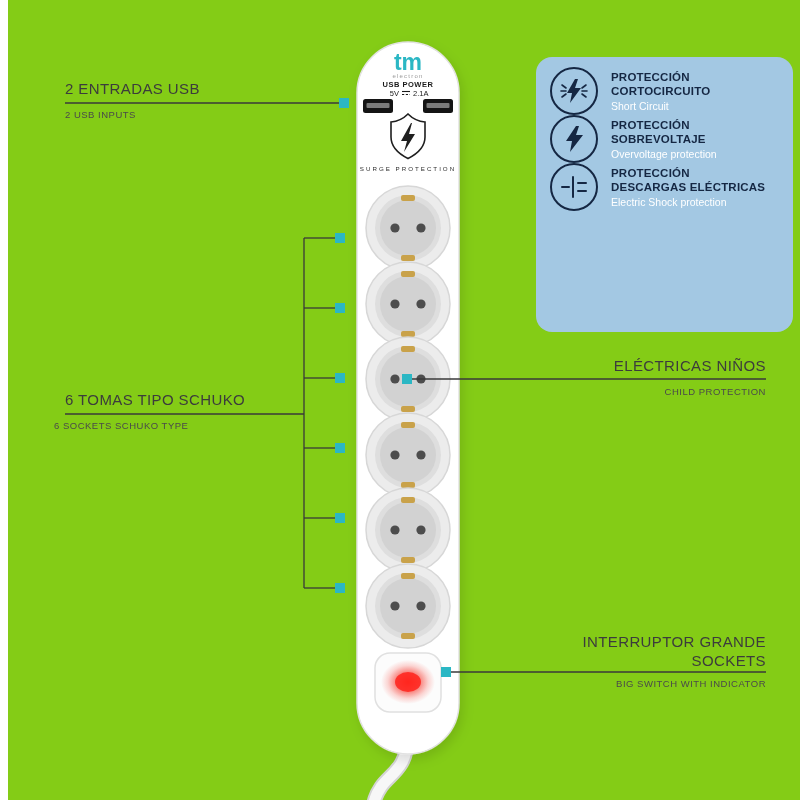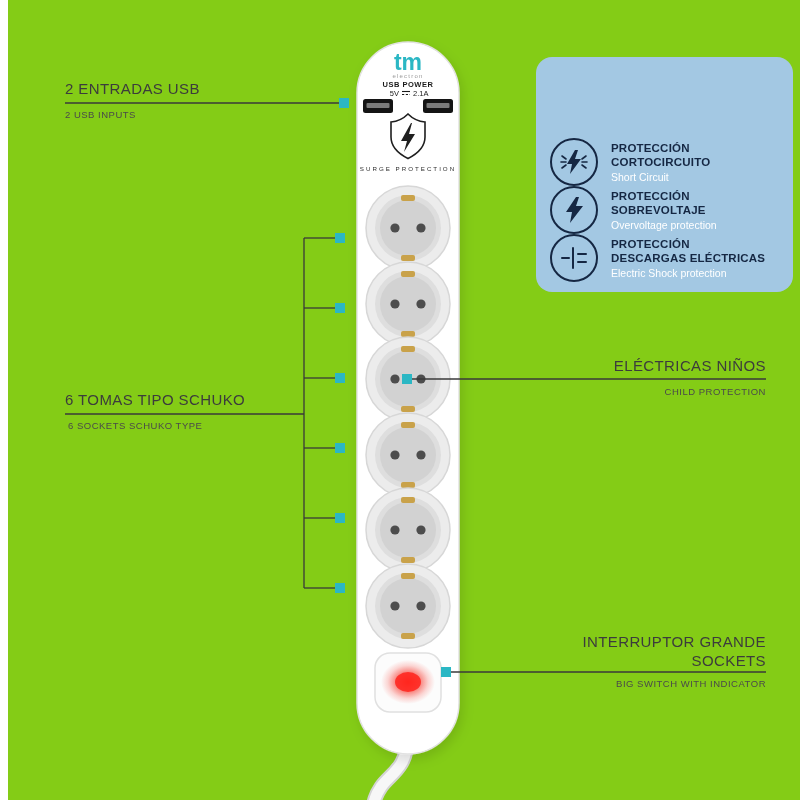--- a/index.html
+++ b/index.html
@@ -3,22 +3,22 @@
 <meta charset="utf-8">
 <style>
   * { margin:0; padding:0; box-sizing:border-box; }
   html,body { width:800px; height:800px; }
   body { font-family:"Liberation Sans", sans-serif; background:#ffffff; }
   .canvas { position:relative; width:800px; height:800px; background:#84cc16; overflow:hidden;margin-left:8px; }
   .abs { position:absolute; }
   .callout-title { font-size:15px; color:#3c3c3c; letter-spacing:.4px; white-space:nowrap; }
   .callout-sub { font-size:9.5px; color:#4a4a4a; letter-spacing:.5px; white-space:nowrap; }
   .right { text-align:right; }
-  .panel { position:absolute; left:528px; top:57px; width:257px; height:235px; background:#a3c8e3;
-           border-radius:16px; display:flex; flex-direction:column; justify-content:flex-end;
+  .panel { position:absolute; left:528px; top:57px; width:257px; height:275px; background:#a3c8e3;
+           border-radius:16px; display:flex; flex-direction:column; justify-content:flex-start;
            padding:10px 14px; }
   .prow { display:flex; align-items:center; gap:13px; }
   .picon { width:48px; height:48px; min-width:48px; border:2.5px solid #152743; border-radius:50%;
            display:flex; align-items:center; justify-content:center; }
   .ptitle { font-size:11.5px; font-weight:bold; color:#152743; line-height:1.25; letter-spacing:.2px; }
   .psub { font-size:10.5px; color:#ffffff; margin-top:2px; }
 </style>
 </head>
 <body>
 
@@ -126,21 +126,21 @@
     <g stroke="#3a3a3a" stroke-width="1.3">
       <line x1="443" y1="672" x2="758" y2="672"></line>
     </g>
     <rect x="433" y="667" width="10" height="10" fill="#2bb7c4"></rect>
   </svg>
 
   <div class="abs callout-title" style="left:57px; top:80px;">2 ENTRADAS USB</div>
   <div class="abs callout-sub" style="left:57px; top:109px;">2 USB INPUTS</div>
 
   <div class="abs callout-title" style="left:57px; top:391px;">6 TOMAS TIPO SCHUKO</div>
-  <div class="abs callout-sub" style="left:60px; top:420px;">6 SOCKETS SCHUKO TYPE</div>
+  <div class="abs callout-sub" style="left:46px; top:420px;">6 SOCKETS SCHUKO TYPE</div>
 
   <div class="abs callout-title right" style="right:42px; top:357px;">ELÉCTRICAS NIÑOS</div>
   <div class="abs callout-sub right" style="right:42px; top:386px;">CHILD PROTECTION</div>
 
   <div class="abs callout-title right" style="right:42px; top:632px; line-height:19px;">
     <div>INTERRUPTOR GRANDE</div>
     <div>SOCKETS</div>
   </div>
   <div class="abs callout-sub right" style="right:42px; top:678px;">BIG SWITCH WITH INDICATOR</div>
 

